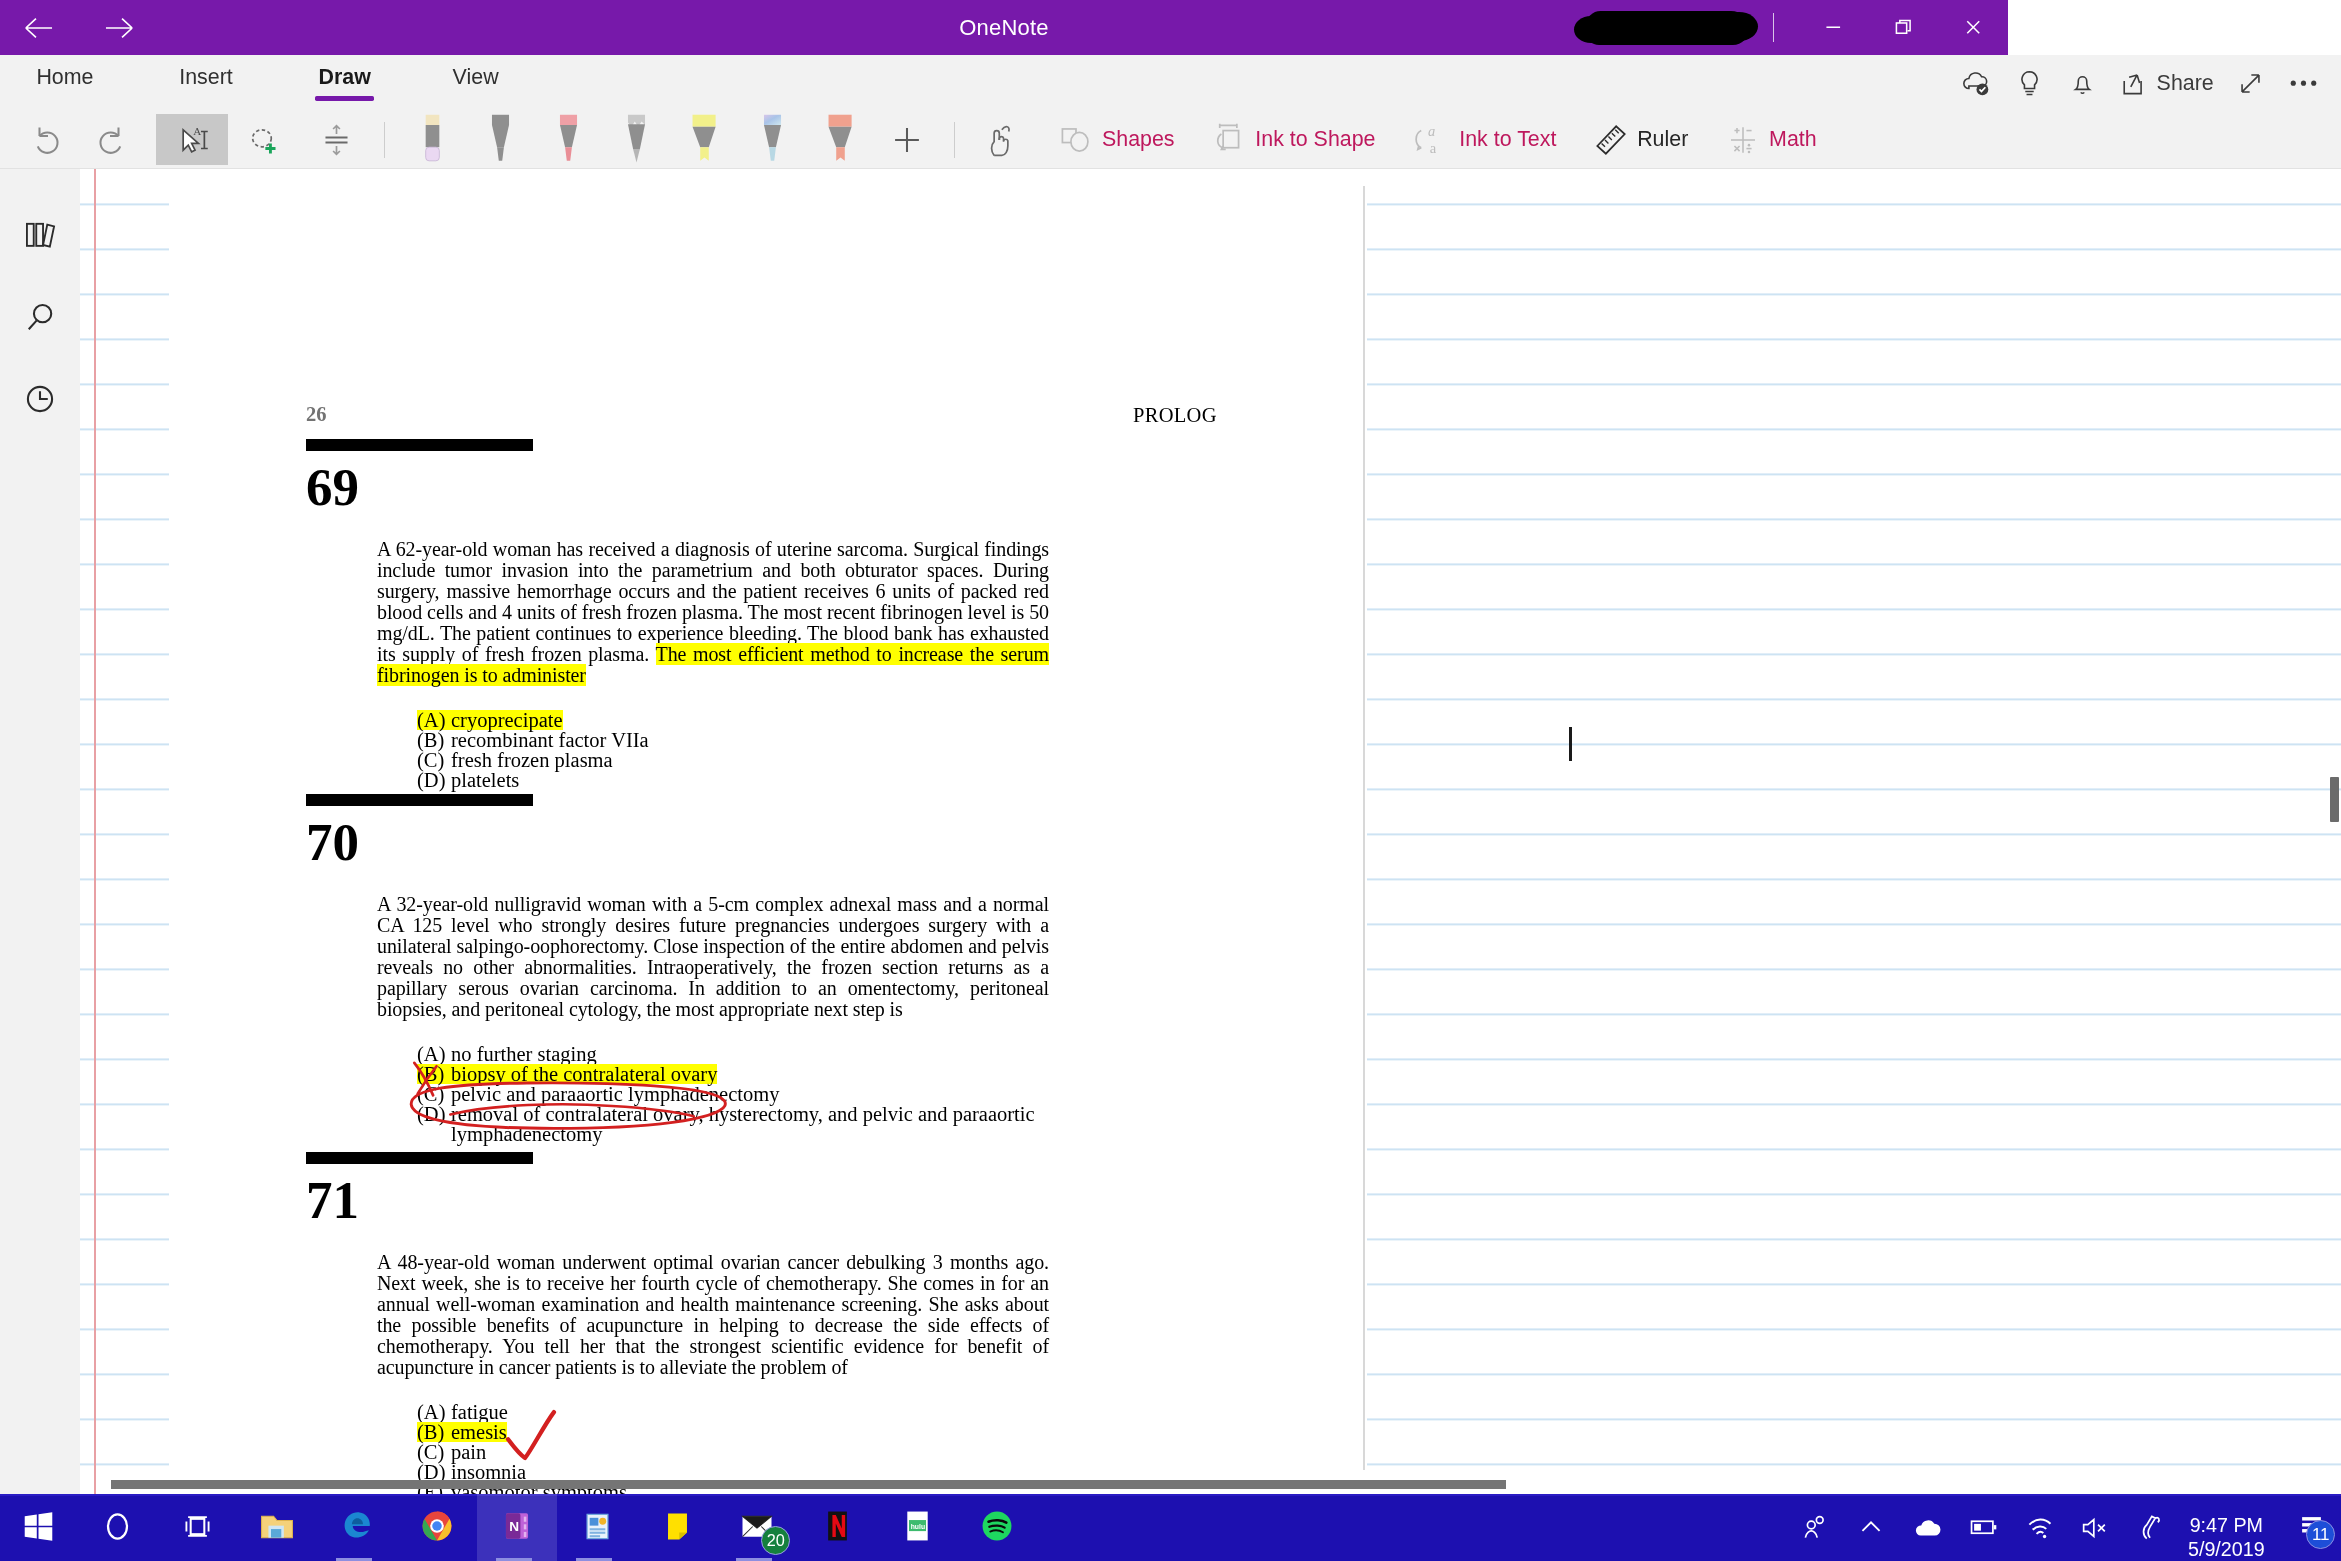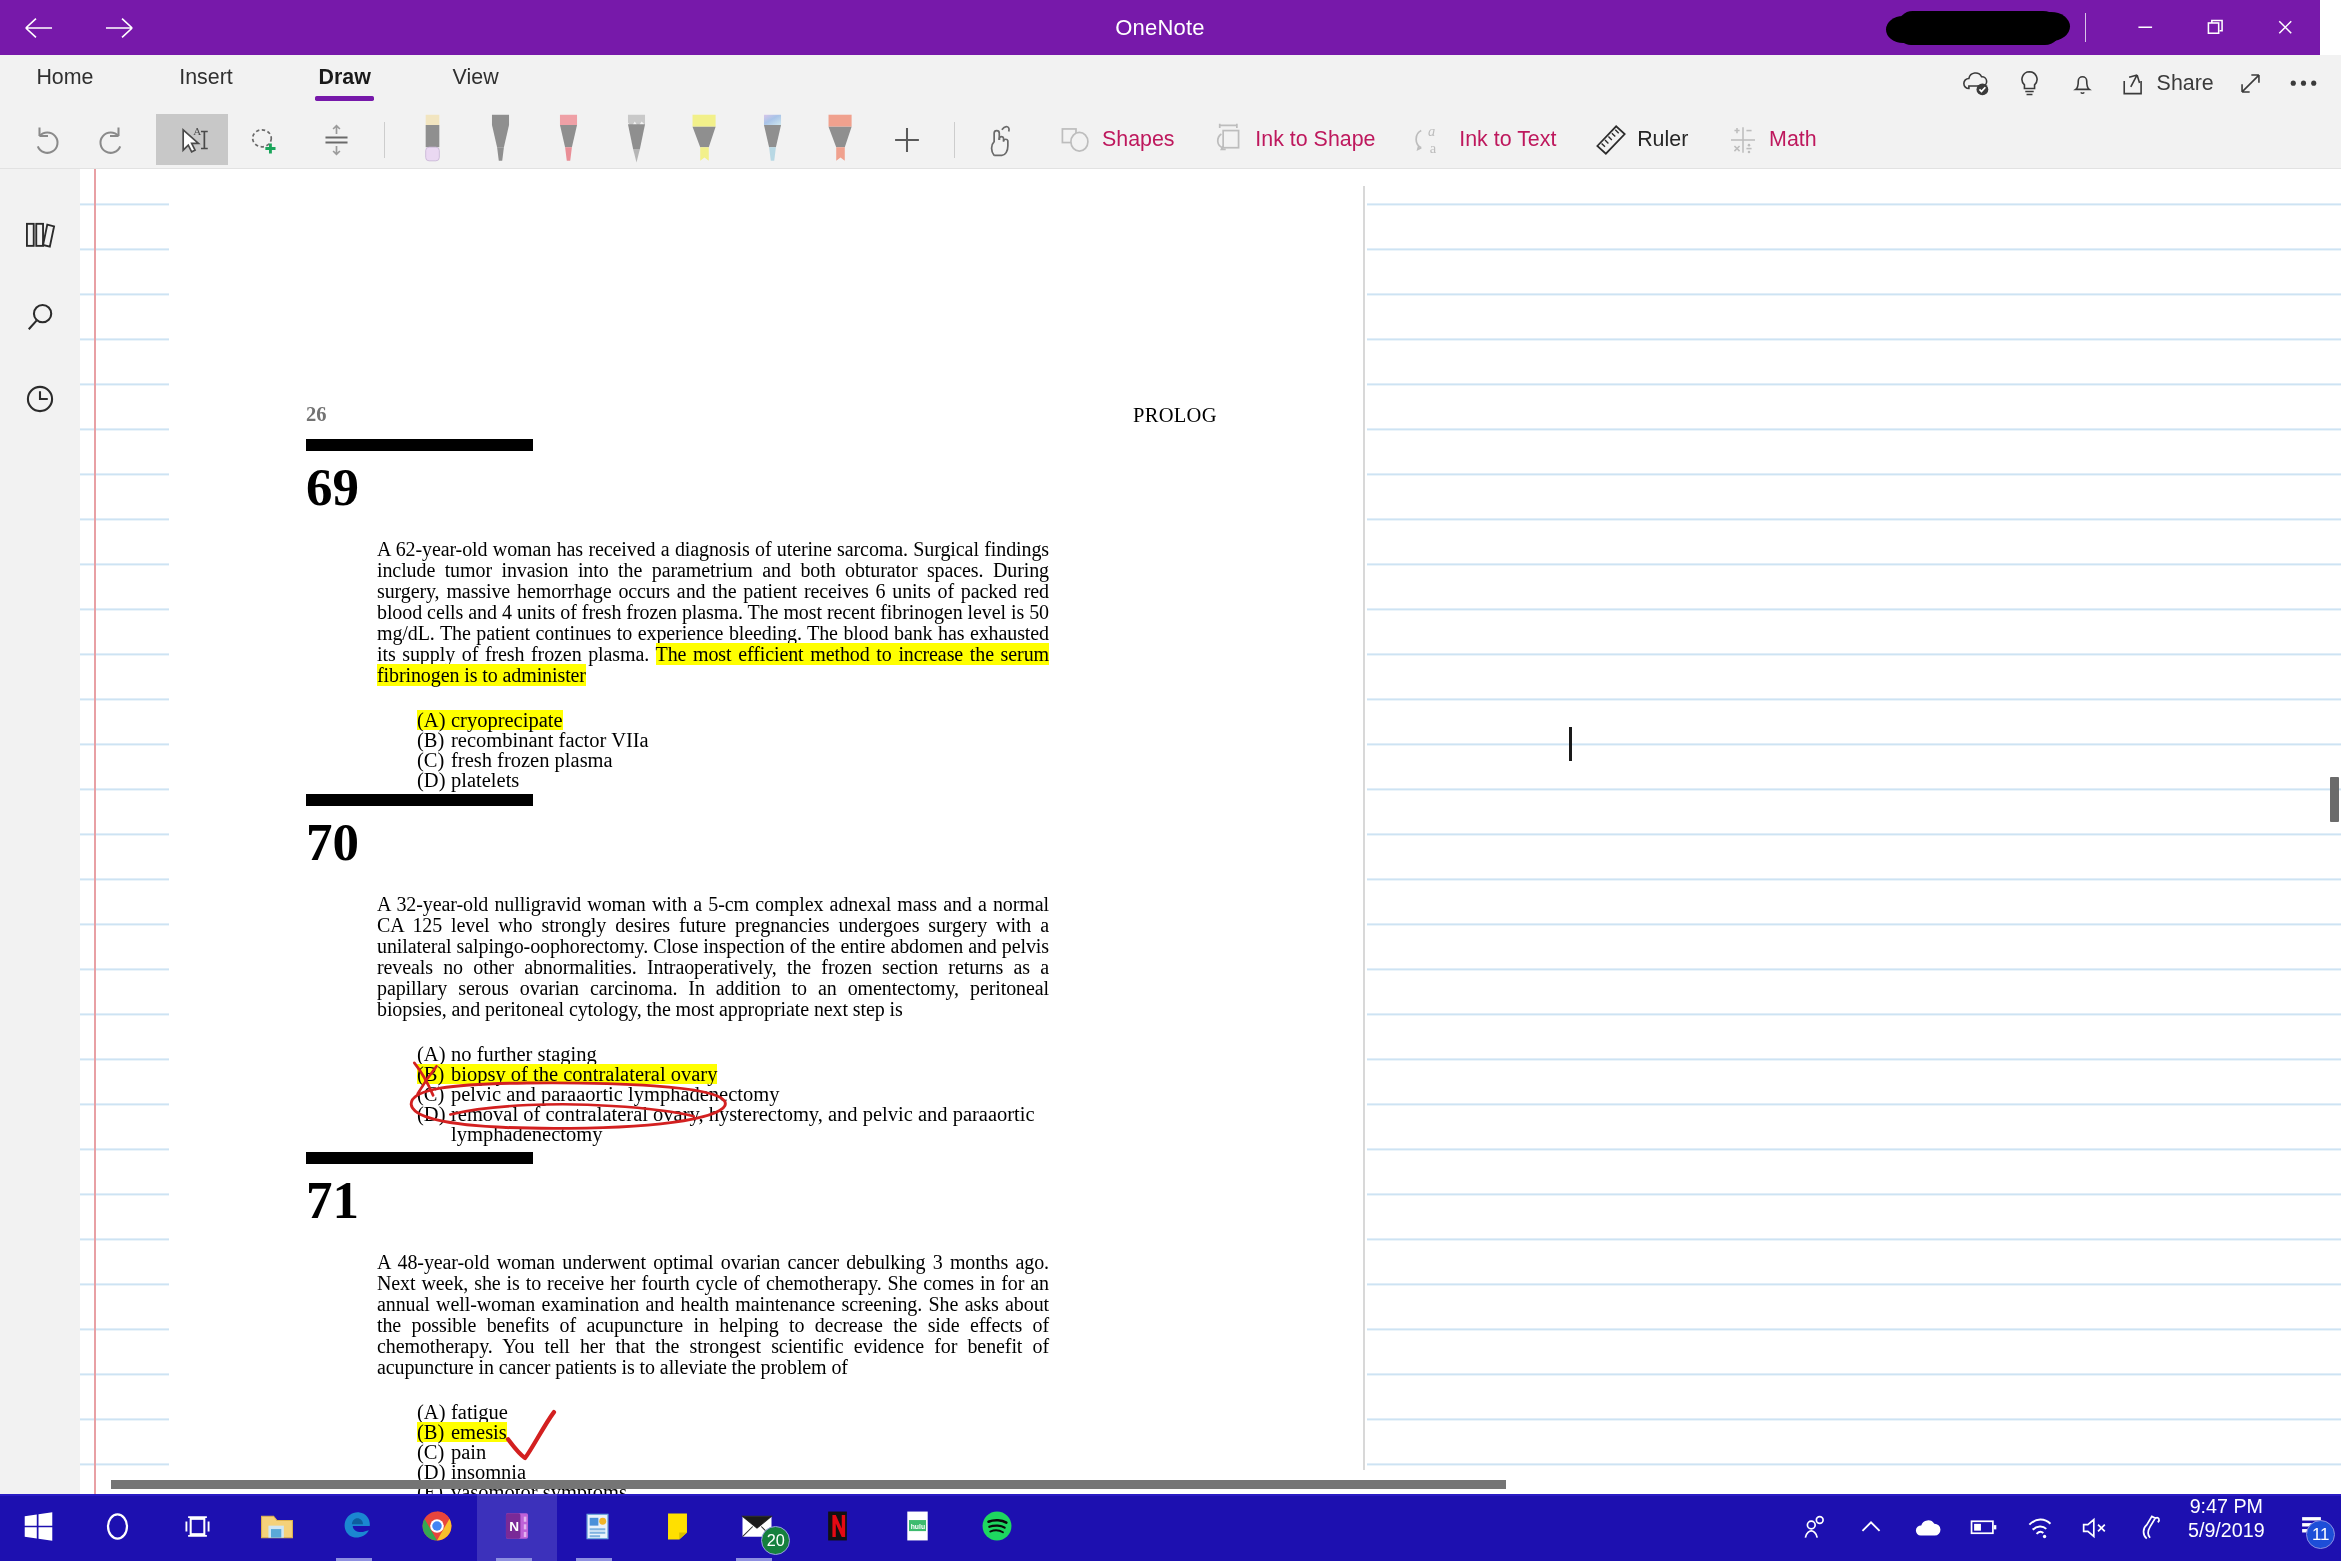--- a/index.html
+++ b/index.html
@@ -6,21 +6,21 @@
   html, body {
     width: 2342px; height: 1561px;
     overflow: hidden;
     font-family: "Liberation Sans", sans-serif;
     background: #ffffff;
   }
   #app { position: relative; width: 2342px; height: 1561px; }
 
   
   .titlebar {
-    position: absolute; top: 0; left: 0; width: 2320px; height: 55px;
+    position: absolute; top: 0; left: 0; width: 2008px; height: 55px;
     background: #7719aa;
     display: flex; align-items: center;
   }
   .nav-arrows { display: flex; align-items: center; margin-left: 19px; gap: 43px; }
   .nav-arrow {
     width: 38px; height: 38px; display: flex; align-items: center; justify-content: center;
     color: #ffffff; cursor: pointer;
   }
   .nav-arrow svg { display: block; }
   .title-center {
@@ -207,21 +207,21 @@
   }
   .tk.active { background: rgba(255,255,255,.14); }
   .tk.active::after {
     content:""; position:absolute; bottom:0; left:19px; width:36px; height:3.4px; background:#8d8ee0;
   }
   .tk.run::after {
     content:""; position:absolute; bottom:0; left:19px; width:36px; height:3.4px; background:#8d8ee0;
   }
   .tray {
     position: absolute; right: 0; bottom: 0; height: 67px;
-    display: flex; align-items: flex-start;
+    display: flex; align-items: flex-end;
   }
   .tray-ic {
     width: 56px; height: 67px; display: flex; align-items: center; justify-content: center;
     color: #ffffff; cursor: pointer;
   }
   .clock {
     color: #fff; font-size: 19.7px; line-height: 24px; text-align: center;
     padding: 0 15.4px 0 8.6px; cursor: pointer;
   }
   .action-center {

